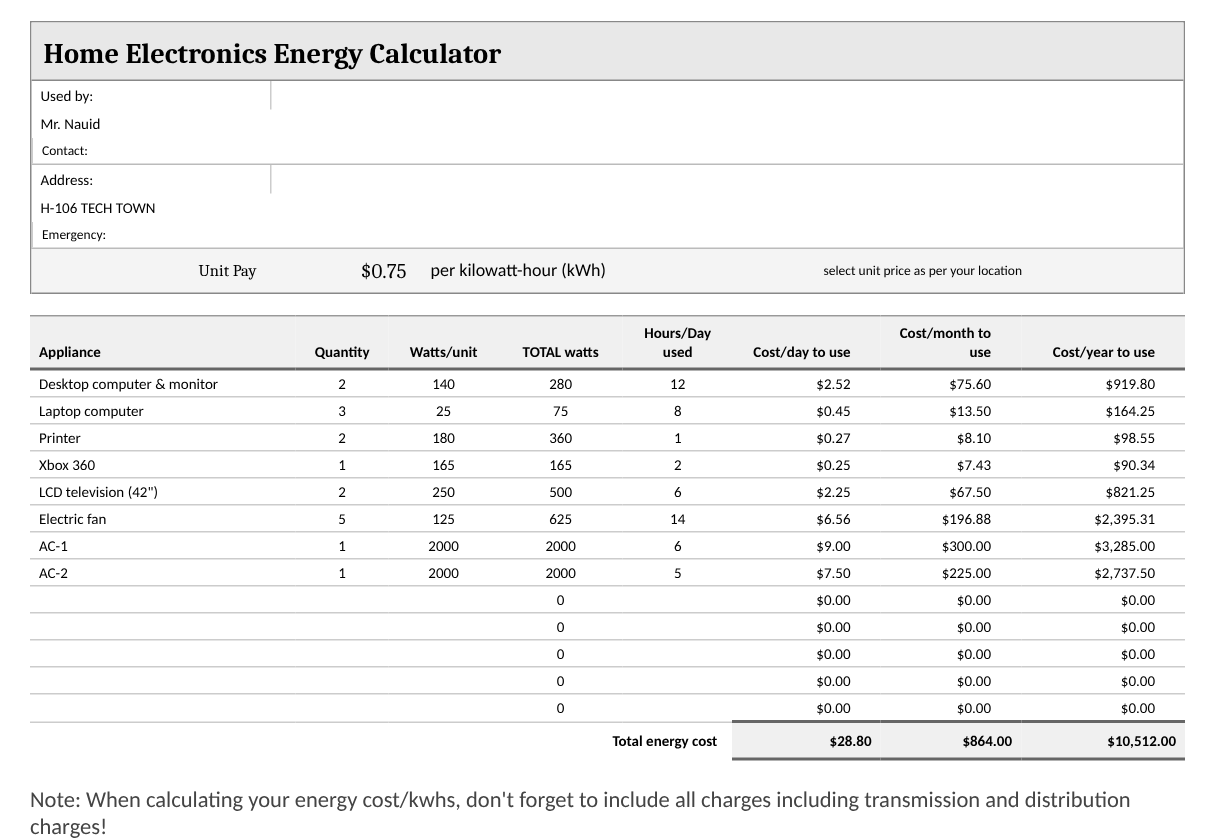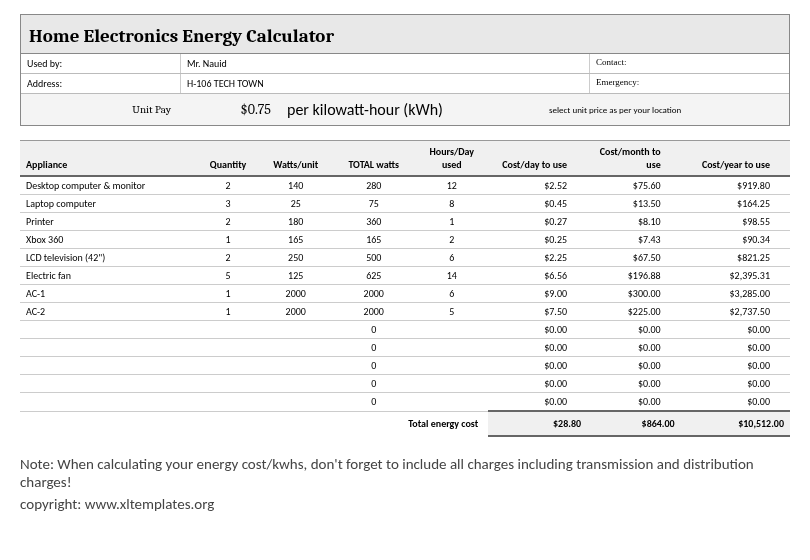--- a/index.html
+++ b/index.html
@@ -1,28 +1,28 @@
 <!DOCTYPE html>
 <html><head>
 <meta charset="utf-8">
 <style>
 * { box-sizing: border-box; margin: 0; padding: 0; }
 body { font-family: Calibri, Arial, sans-serif; font-size: 11px; color: #000; background: #fff; width: 810px; height: 560px; padding: 14px 20px; }
 .container { border: 1px solid #888; border-bottom: none; }
 .title-bar { background: #e8e8e8; padding: 10px 8px 6px 8px; border-bottom: 1px solid #888; }
 .title-bar h1 { font-size: 19px; font-weight: bold; font-family: Cambria, Georgia, serif; }
-.info-row { display: flex; border-bottom: 1px solid #bbb; }
+.info-row { display: flex; border-bottom: 1px solid #bbb; flex-direction: column; }
 .info-cell { padding: 3px 6px; font-size: 10px; }
 .info-label { width: 160px; border-right: 1px solid #ccc; }
 .info-value { flex: 1; }
-.info-right { width: 200px; border-left: 1px solid #ccc; font-size: 9px; font-family: Liberation Serif, serif; }
+.info-right { width: 200px; border-left: 1px solid #ccc; font-size: 9px; }
 .pay-row { display: flex; align-items: center; border-bottom: 1px solid #888; background: #f4f4f4; }
 .pay-label { width: 160px; text-align: right; padding: 6px 10px; font-size: 11px; font-family: Cambria, Georgia, serif; }
 .pay-value { width: 100px; text-align: right; padding: 6px 10px; font-size: 14px; font-family: Cambria, Georgia, serif; }
-.pay-unit { flex: 1; padding: 6px; font-size: 16px; }
+.pay-unit { flex: 1; padding: 6px; font-size: 12px; }
 .pay-note { width: 250px; padding: 6px 10px; font-size: 9px; text-align: left; }
 .table-wrap { margin-top: 14px; }
 table { width: 100%; border-collapse: collapse; font-size: 10px; }
 th { text-align: left; padding: 4px 6px; font-weight: bold; border-bottom: 2px solid #666; border-top: 1px solid #999; background: #f0f0f0; vertical-align: bottom; height: 32px; }
 th.num, td.num { text-align: center; }
 th.money, td.money { text-align: right; padding-right: 20px; }
 td { padding: 2px 6px; border-bottom: 1px solid #ccc; height: 17px; }
 .total-row td { border-top: 2px solid #666; border-bottom: 2px solid #666; font-weight: bold; background: #f0f0f0; padding: 5px 6px; }
 .total-row .total-label { text-align: right; padding-right: 10px; background: #fff; border-top: none; border-bottom: none; margin-top: 18px; }
 .footer { margin-top: 18px; font-size: 15px; color: #444; }

